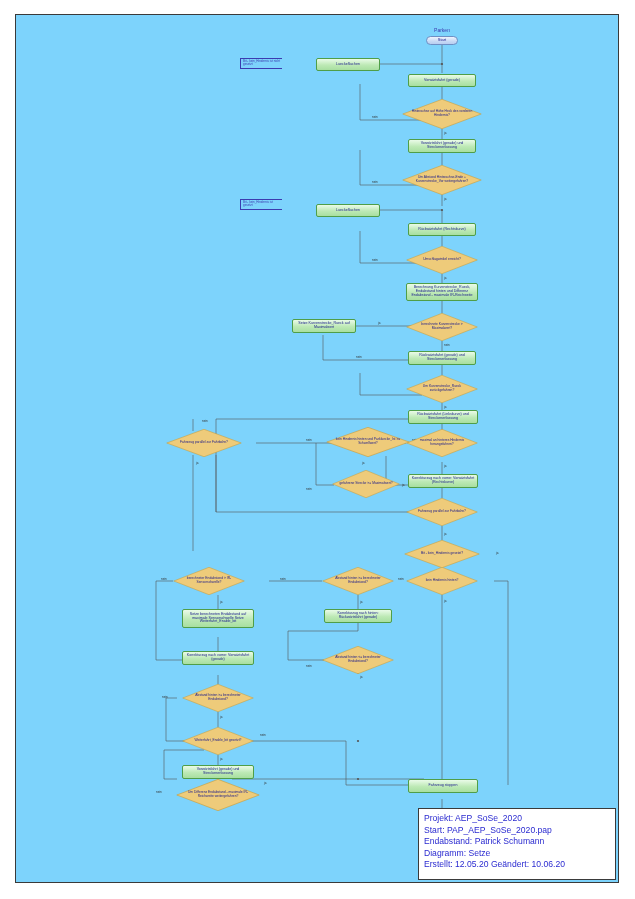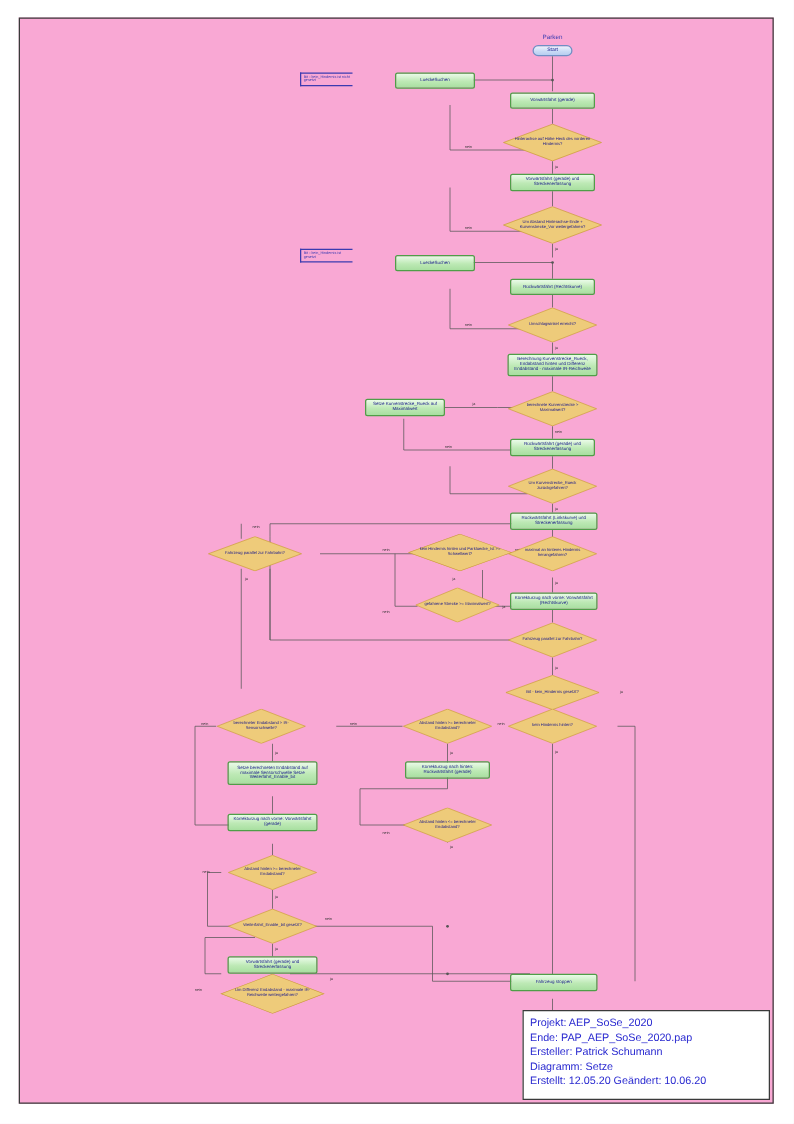--- a/index.html
+++ b/index.html
@@ -1,20 +1,20 @@
 <!DOCTYPE html>
 <html><head>
 <meta charset="utf-8">
 <style>
   html,body{margin:0;padding:0;background:#ffffff;}
   body{width:635px;height:899px;position:relative;
        font-family:"Liberation Sans","DejaVu Sans",sans-serif;
        overflow:hidden;color:#1a1a8c;}
   #page{position:absolute;left:15px;top:14px;width:604px;height:869px;
-        border:1.5px solid #3a3a3a;background:#f9a8d4;box-sizing:border-box;}
+        border:1.5px solid #3a3a3a;background:#7dd3fc;box-sizing:border-box;}
   #canvas{position:absolute;left:0;top:0;width:604px;height:869px;}
   svg.lines{position:absolute;left:0;top:0;width:604px;height:869px;overflow:visible;}
 
   .node{position:absolute;box-sizing:border-box;display:flex;align-items:center;
         justify-content:center;text-align:center;color:#1a1a8c;line-height:1.08;}
 
   .proc{background:linear-gradient(to bottom,#eafbe8 0%,#bde9b5 55%,#a8dfa0 100%);
         border:1px solid #4f9e48;border-radius:2px;font-size:3.6px;padding:1px 2px;}
   .term{background:linear-gradient(to bottom,#eef3fd 0%,#c8daf5 60%,#b8cef1 100%);
         border:1px solid #6f8fc4;border-radius:7px;font-size:4px;}
@@ -325,18 +325,18 @@
   <div class="edgelbl" style="left:146px;top:680px;">nein</div>
   <div class="edgelbl" style="left:204px;top:700px;">ja</div>
   <div class="edgelbl" style="left:244px;top:718px;">nein</div>
   <div class="edgelbl" style="left:204px;top:742px;">ja</div>
   <div class="edgelbl" style="left:140px;top:775px;">nein</div>
   <div class="edgelbl" style="left:248px;top:766px;">ja</div>
  </div>
 
  <div id="infobox">
    <div>Projekt: AEP_SoSe_2020</div>
-   <div>Ende: PAP_AEP_SoSe_2020.pap</div>
-   <div>Ersteller: Patrick Schumann</div>
+   <div>Start: PAP_AEP_SoSe_2020.pap</div>
+   <div>Endabstand: Patrick Schumann</div>
    <div>Diagramm: Setze</div>
    <div>Erstellt: 12.05.20  Geändert: 10.06.20</div>
  </div>
 </div>
 
 </body></html>

